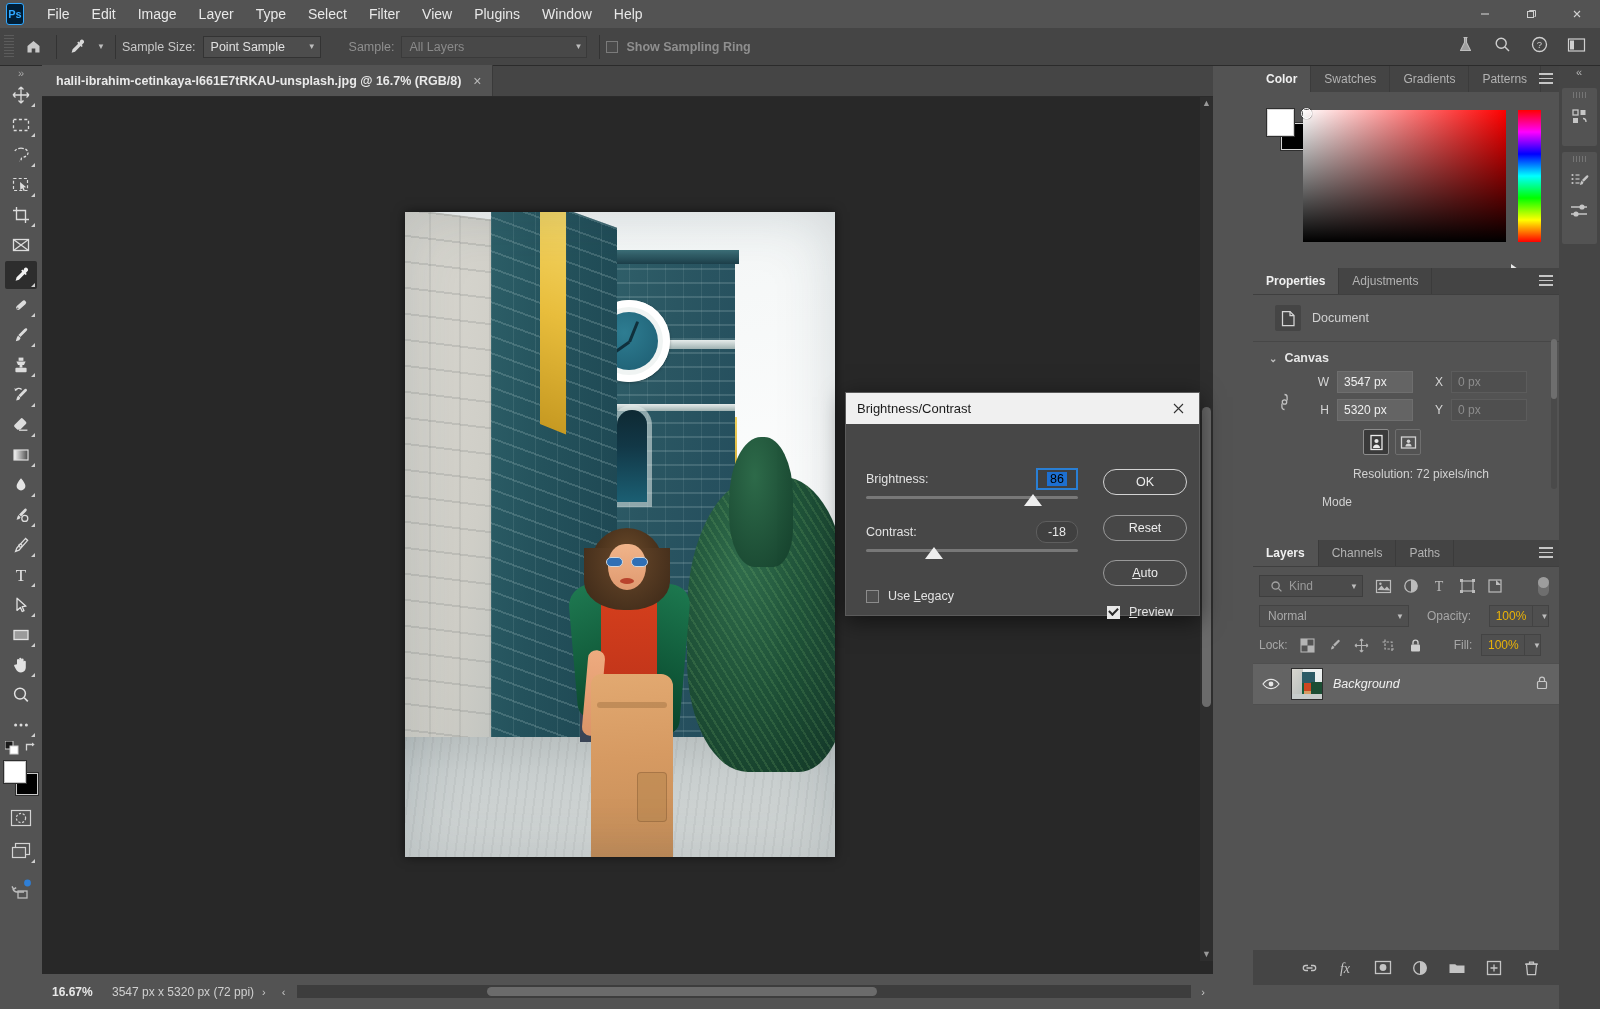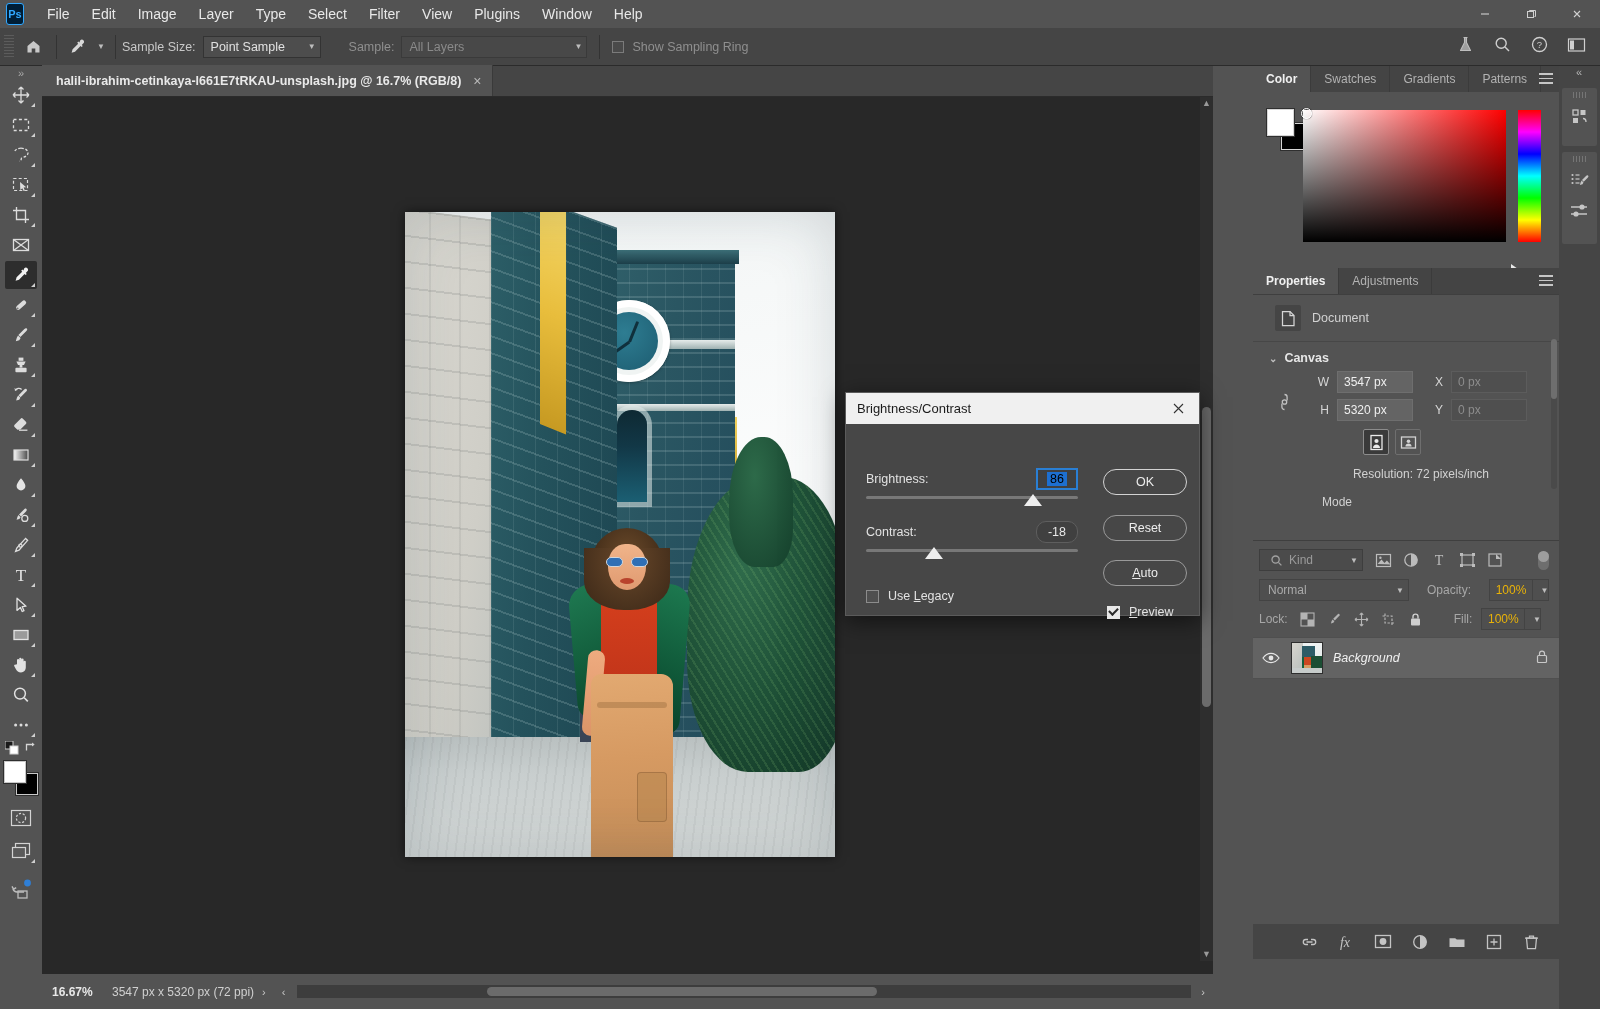--- a/index.html
+++ b/index.html
@@ -545,21 +545,21 @@
     <div class="dropdown" style="width:118px;">
       <span>Point Sample</span>
       <span class="caret">▼</span>
     </div>
     <span class="opt-label dim" style="margin-left:28px;">Sample:</span>
     <div class="dropdown dim" style="width:186px;">
       <span>All Layers</span>
       <span class="caret">▼</span>
     </div>
     <div class="opt-sep" style="margin-left:12px;"></div>
-    <div style="display:flex;align-items:center;gap:8px;margin-left:6px;">
+    <div style="display:flex;align-items:center;gap:8px;font-weight:bold;">
       <span class="chk-sq"></span>
       <span class="opt-label dim">Show Sampling Ring</span>
     </div>
     <div class="opt-right">
       <div>
         <svg width="19" height="19" viewBox="0 0 19 19">
           <path d="M7.5 2.5h4M8.5 2.5v5L4.5 15.5h10L10.5 7.5v-5" fill="#9e9e9e" stroke="#bfbfbf" stroke-width="1.1" stroke-linejoin="round"></path>
         </svg>
       </div>
       <div>
@@ -970,20 +970,30 @@
           </div>
         </div>
         <div class="prop-res">Resolution: 72 pixels/inch</div>
         <div class="prop-mode">Mode</div>
       </div>
       <div class="prop-scroll">
           <i></i>
         </div>
     </div>
 
+    <div class="panel-tabs">
+      <div class="ptab active">Layers</div>
+      <div class="ptab">Channels</div>
+      <div class="ptab">Paths</div>
+      <div class="ptab-menu">
+          <i></i>
+          <i></i>
+          <i></i>
+        </div>
+    </div>
     <div class="layerspanel">
 
       <div class="lp-filter">
         <div class="kind-select">
           <svg width="13" height="13" viewBox="0 0 13 13">
             <circle cx="5.6" cy="5.6" r="3.6" fill="none" stroke="#a2a2a2" stroke-width="1.3"></circle>
             <path d="M8.4 8.4l3 3" stroke="#a2a2a2" stroke-width="1.3"></path>
           </svg>
           <span>Kind</span>
           <span class="caret" style="margin-left:auto;">▼</span>

